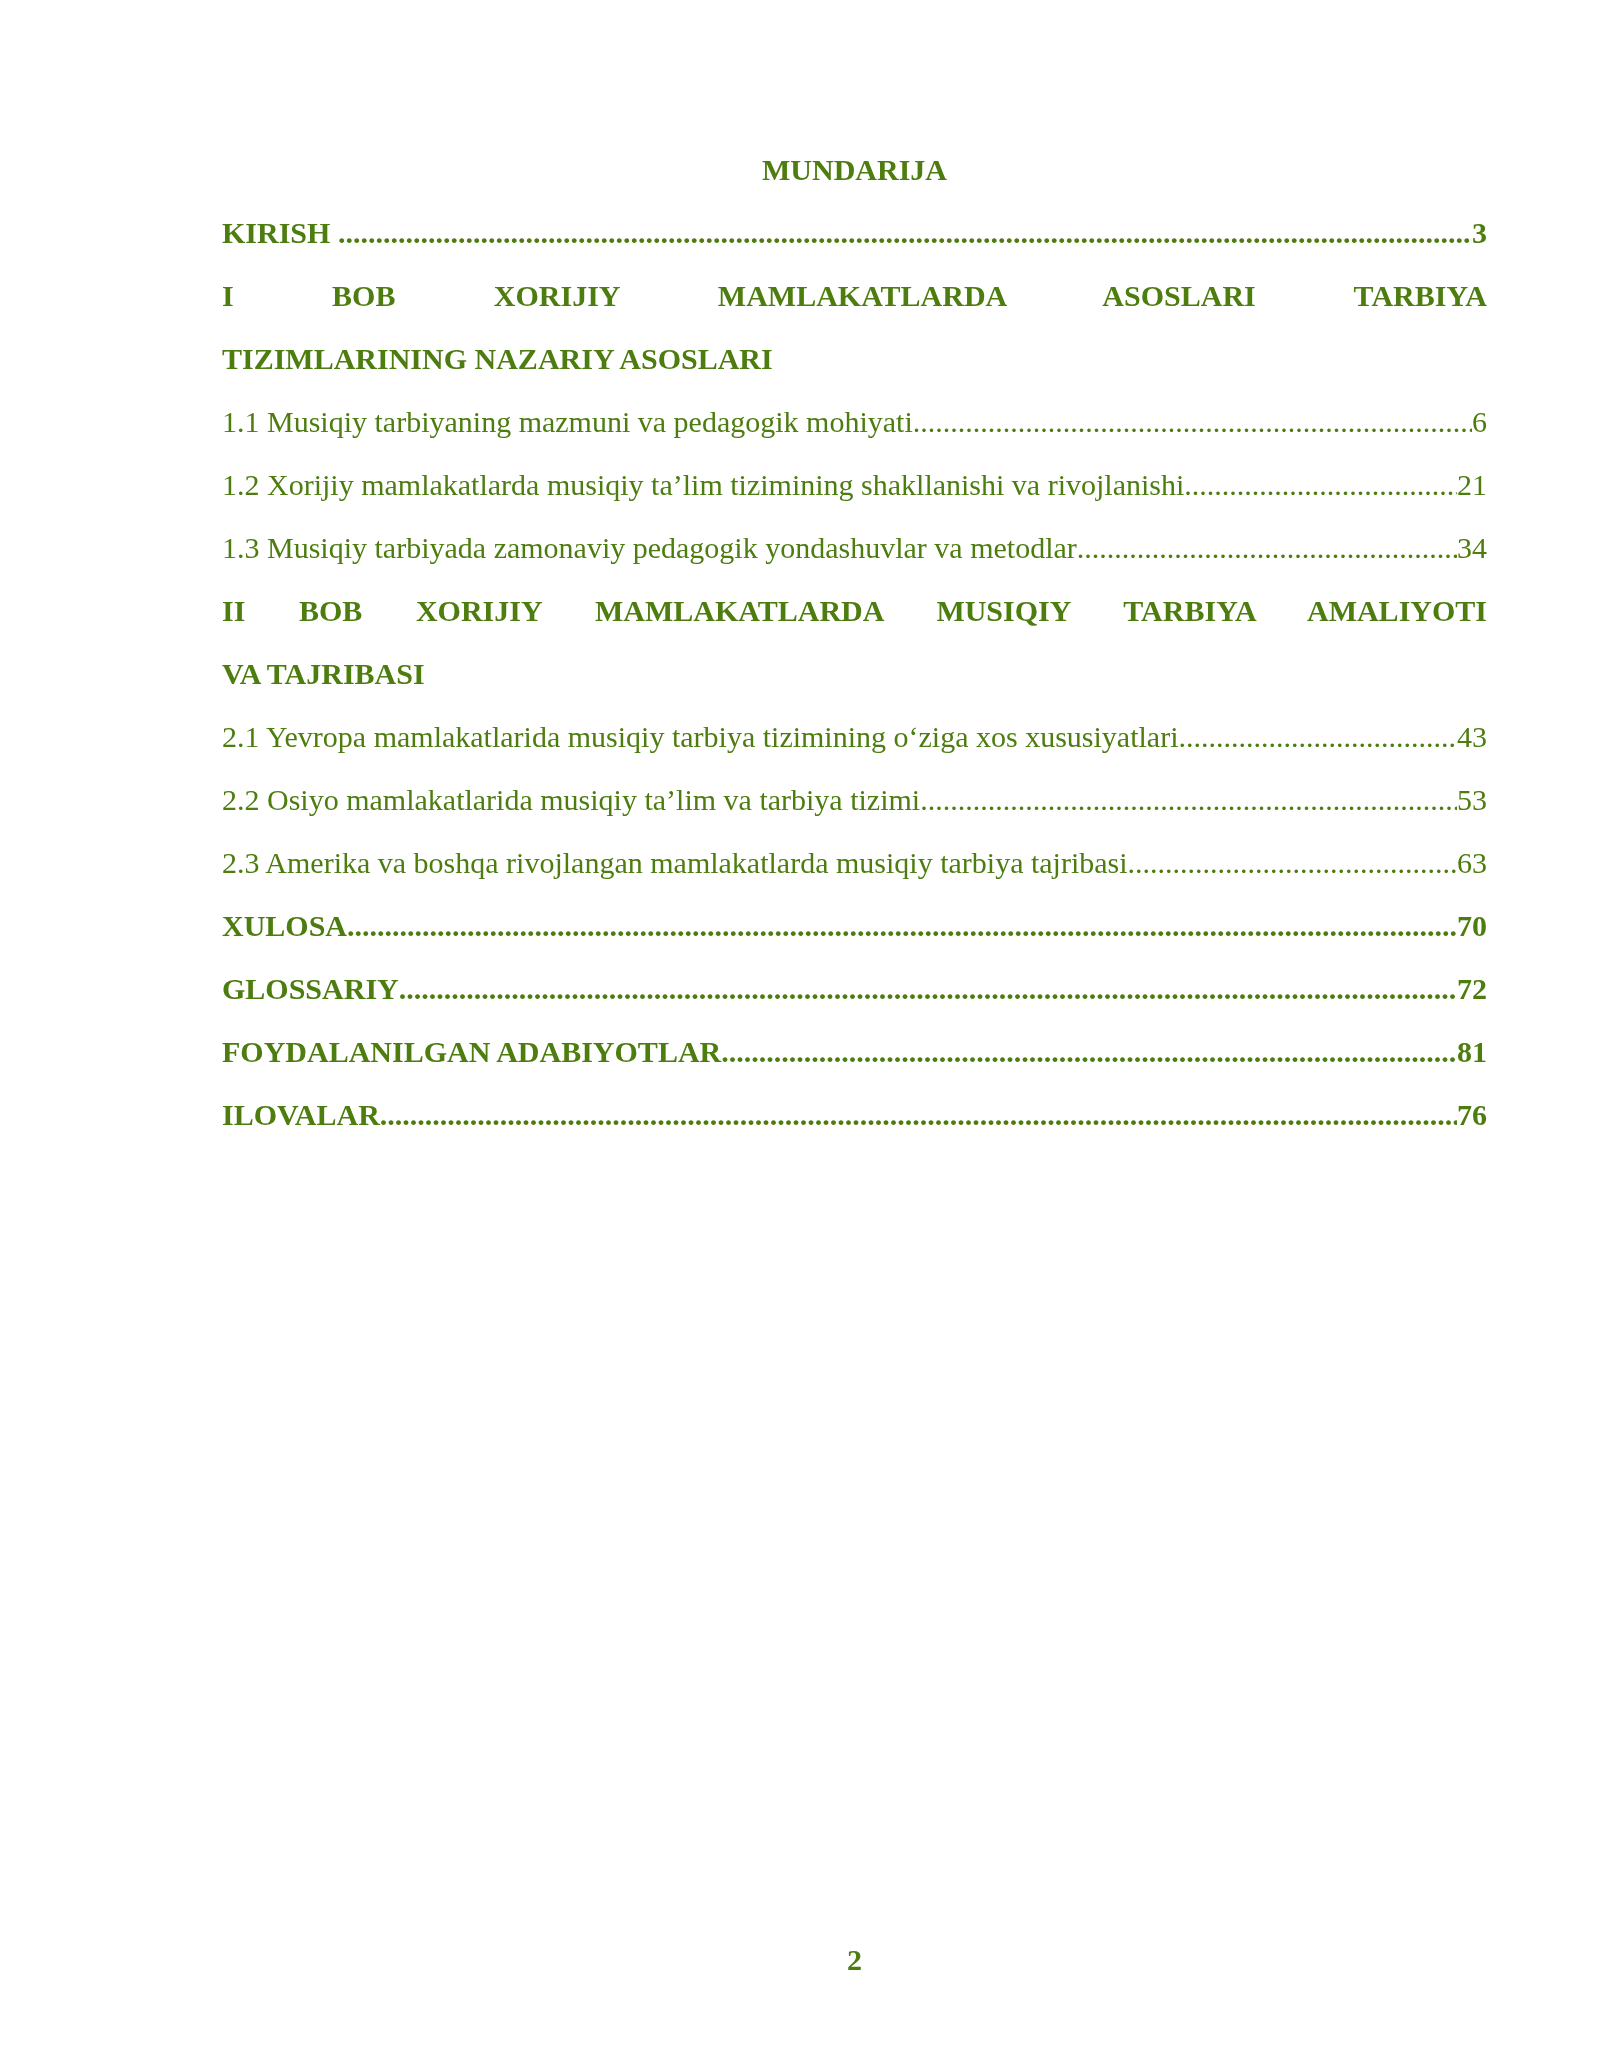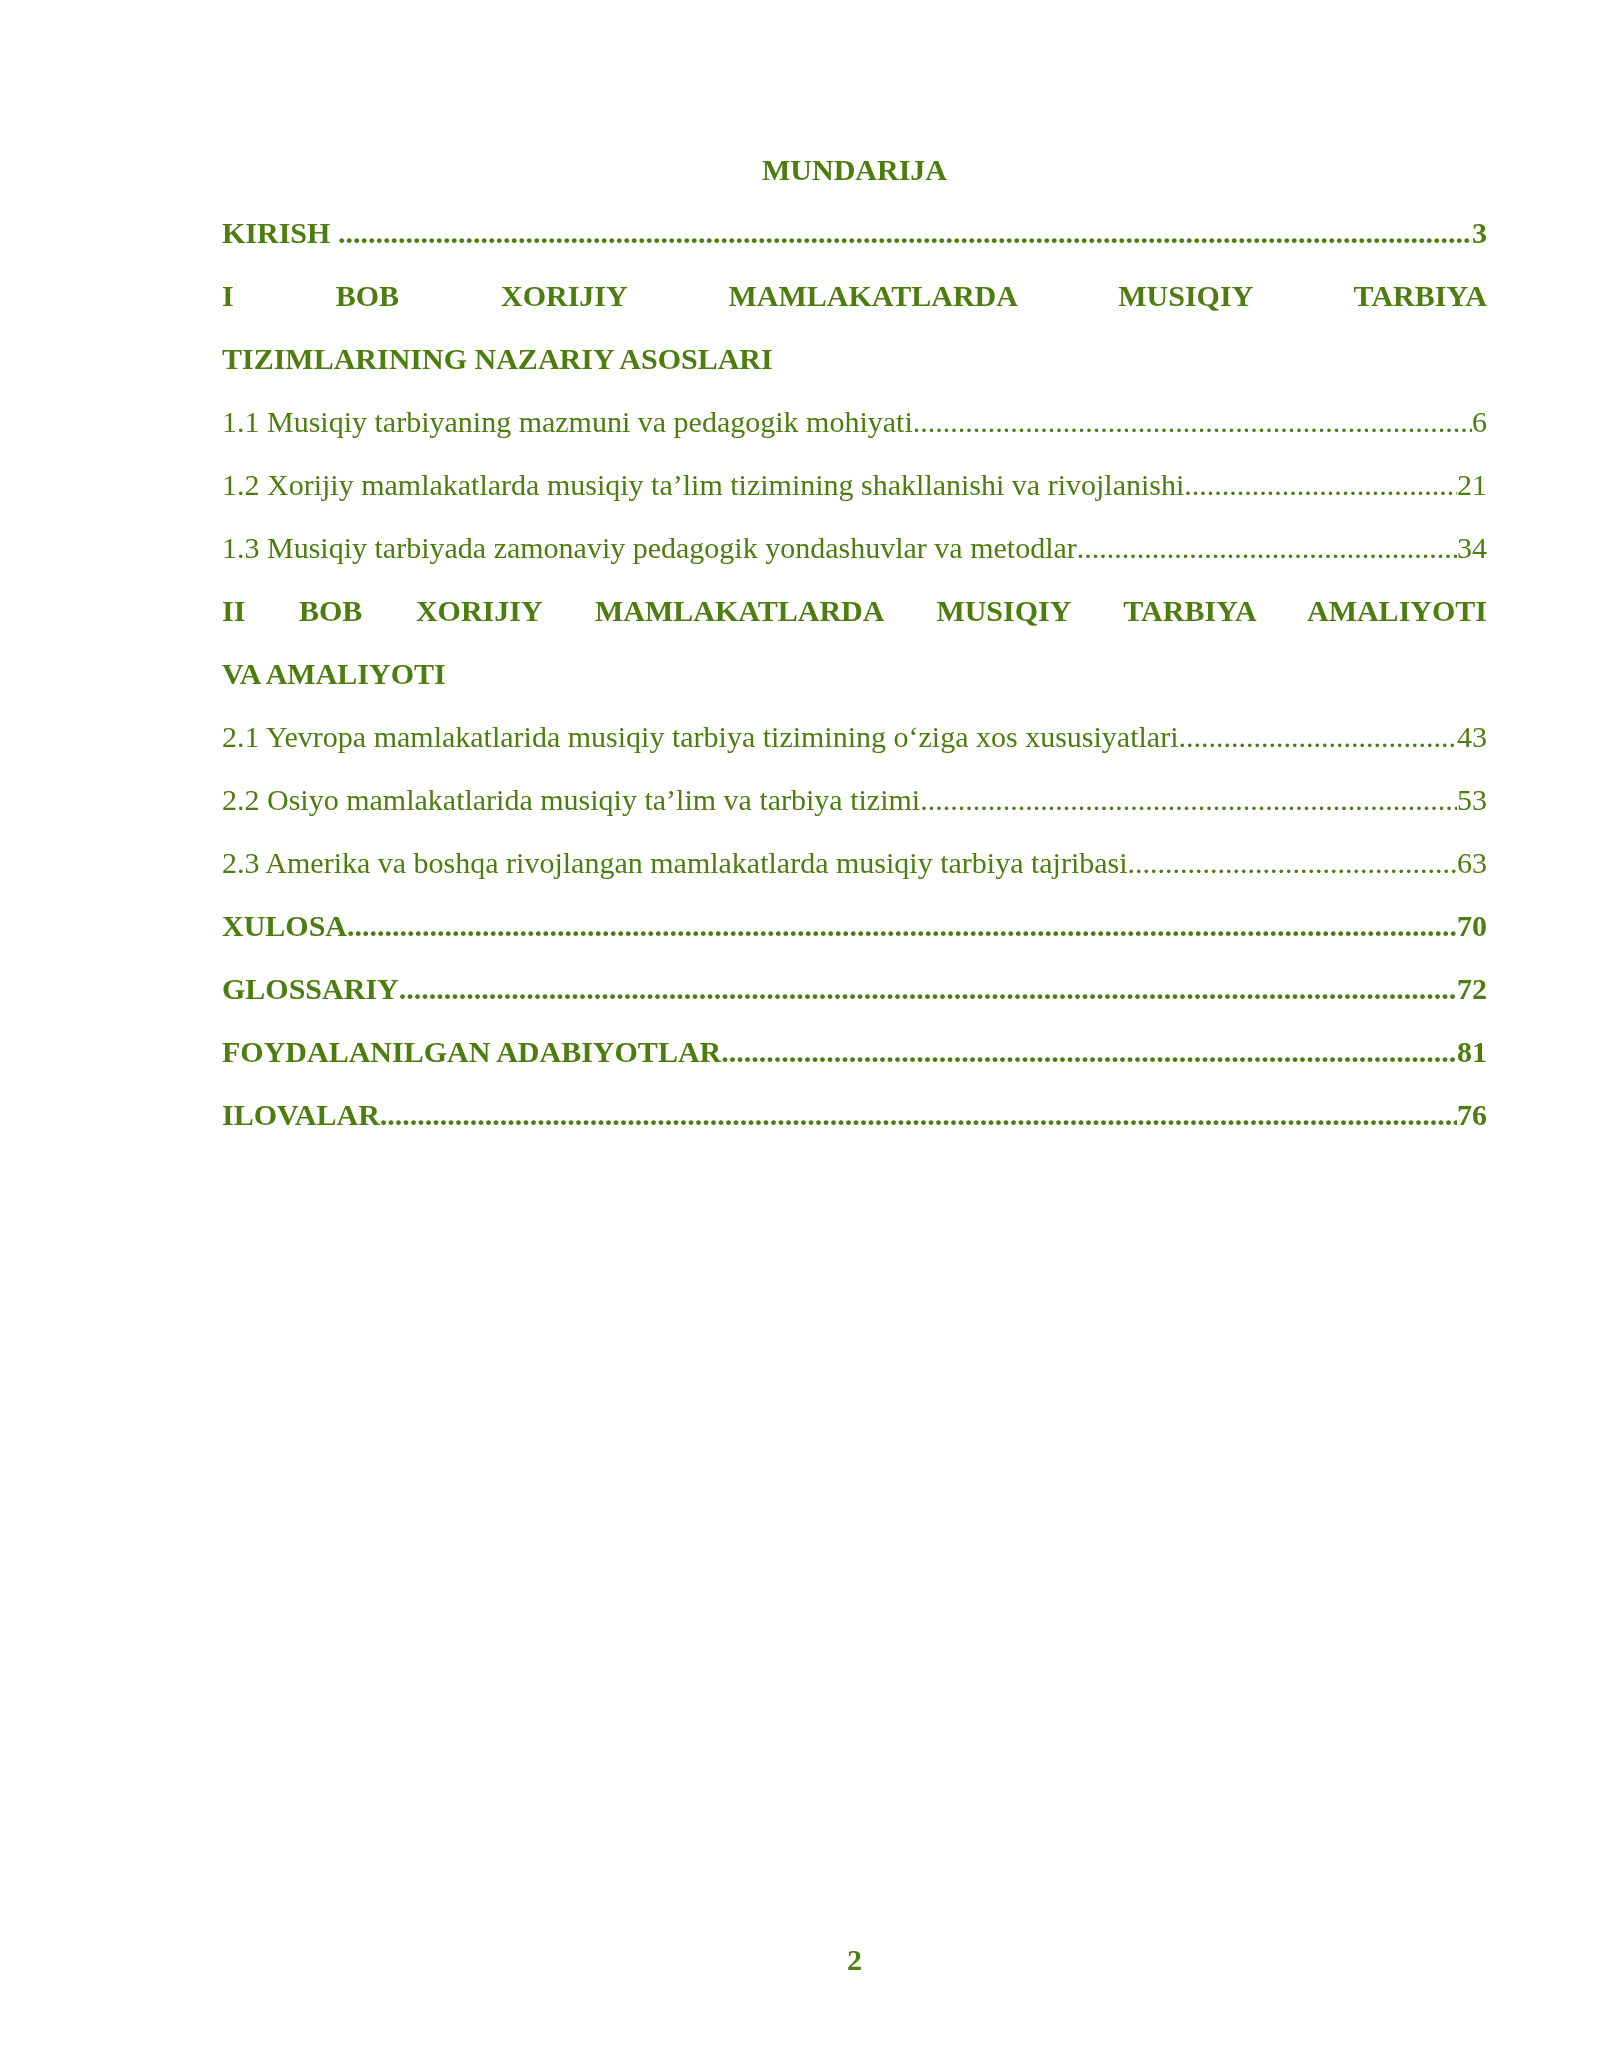--- a/index.html
+++ b/index.html
@@ -73,21 +73,21 @@
   <div class="content">
 
     <div class="line center bold">MUNDARIJA</div>
 
     <div class="line row bold">
       <span class="label">KIRISH </span>
         <span class="leader"></span>
         <span class="pnum">3</span>
     </div>
 
-    <div class="line just bold">I BOB XORIJIY MAMLAKATLARDA MUSIQIY TARBIYA</div>
+    <div class="line just bold">I BOB XORIJIY MAMLAKATLARDA ASOSLARI TARBIYA</div>
     <div class="line bold">TIZIMLARINING NAZARIY ASOSLARI</div>
 
     <div class="line row">
       <span class="label">1.1 Musiqiy tarbiyaning mazmuni va pedagogik mohiyati</span>
         <span class="leader"></span>
         <span class="pnum">6</span>
     </div>
 
     <div class="line row">
       <span class="label">1.2 Xorijiy mamlakatlarda musiqiy ta’lim tizimining shakllanishi va rivojlanishi</span>
@@ -95,21 +95,21 @@
         <span class="pnum">21</span>
     </div>
 
     <div class="line row">
       <span class="label">1.3 Musiqiy tarbiyada zamonaviy pedagogik yondashuvlar va metodlar</span>
         <span class="leader"></span>
         <span class="pnum">34</span>
     </div>
 
     <div class="line just bold">II BOB XORIJIY MAMLAKATLARDA MUSIQIY TARBIYA AMALIYOTI</div>
-    <div class="line bold">VA AMALIYOTI</div>
+    <div class="line bold">VA TAJRIBASI</div>
 
     <div class="line row">
       <span class="label">2.1 Yevropa mamlakatlarida musiqiy tarbiya tizimining o‘ziga xos xususiyatlari</span>
         <span class="leader"></span>
         <span class="pnum">43</span>
     </div>
 
     <div class="line row">
       <span class="label">2.2 Osiyo mamlakatlarida musiqiy ta’lim va tarbiya tizimi</span>
         <span class="leader"></span>

